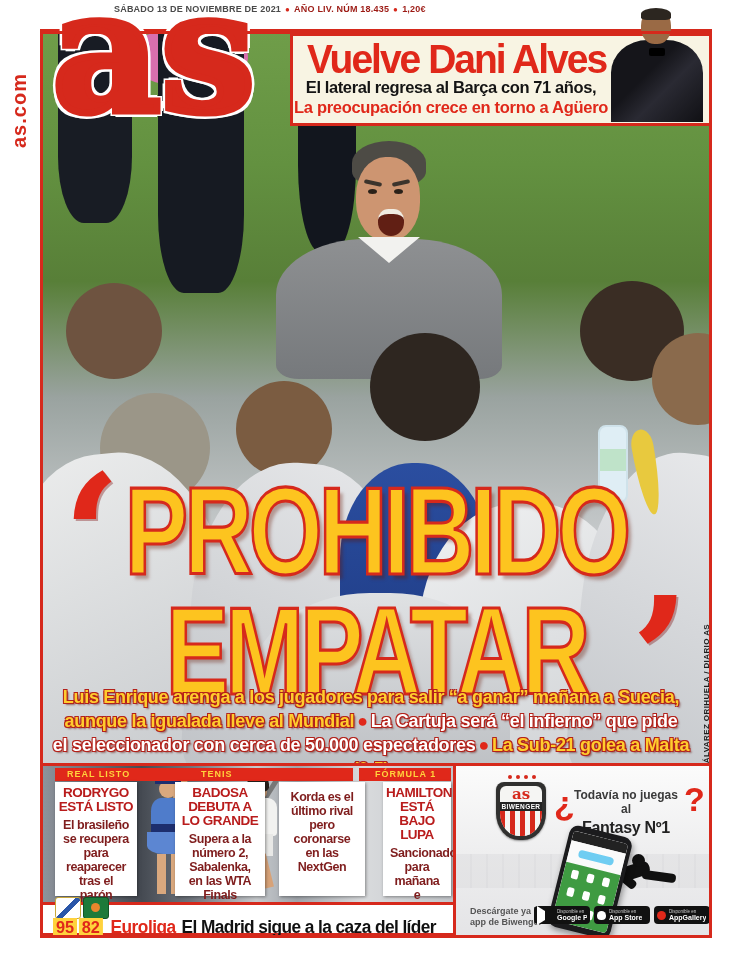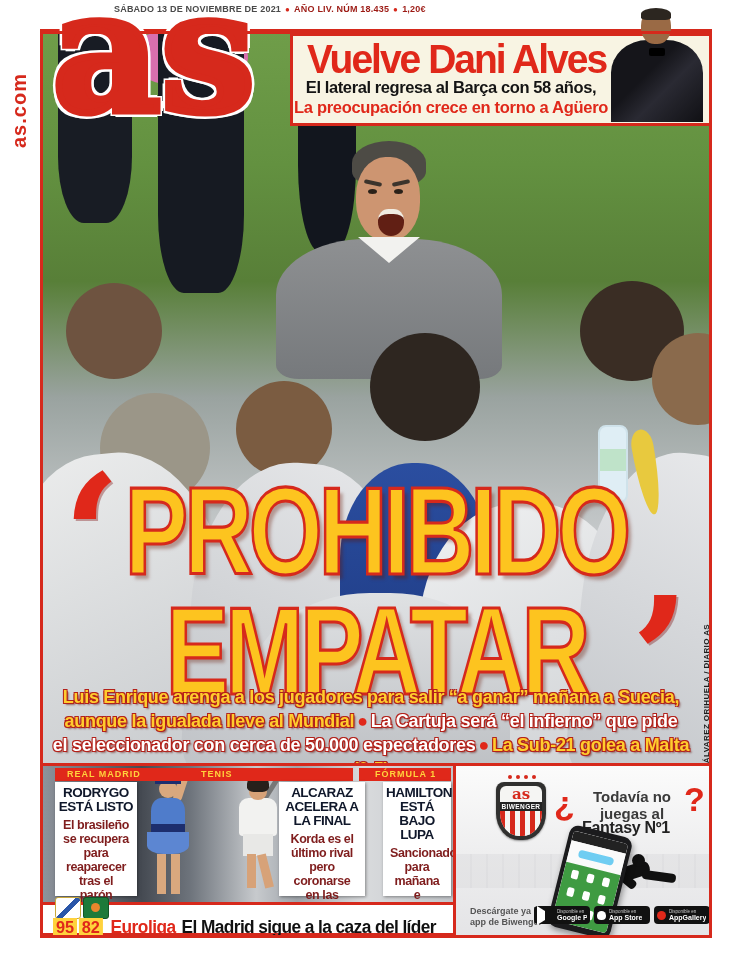--- a/index.html
+++ b/index.html
@@ -63,21 +63,21 @@
   .alves-head{position:absolute;left:36px;top:0;width:30px;height:34px;background:#9a6a45;border-radius:46%;}
   .alves-hairline{position:absolute;left:36px;top:-2px;width:30px;height:12px;background:#2c2620;border-radius:50% 50% 20% 20%;}
   .alves-suit{position:absolute;left:6px;top:30px;width:92px;height:82px;background:linear-gradient(135deg,#15151a 40%,#2a2a33 60%,#101014);border-radius:40% 40% 0 0;}
   .alves-bow{position:absolute;left:44px;top:38px;width:16px;height:8px;background:#000;border-radius:2px;}
 
   
   .bottom-panel{top:766px;left:43px;width:410px;height:136px;background:linear-gradient(90deg,#8d939b 0%,#454a52 24%,#6e747c 36%,#c7cacd 52%,#9fa4aa 62%,#d9dbdd 78%,#c2c5c9 100%);z-index:5;overflow:hidden;}
   .tagbar{position:absolute;top:2px;height:13px;background:#e0281a;}
   .taglabel{position:absolute;top:3px;font-size:9px;font-weight:bold;color:#ffd23c;letter-spacing:1px;white-space:nowrap;}
   .card{position:absolute;top:16px;height:114px;background:#ffffff;box-sizing:border-box;padding:4px 3px;text-align:center;box-shadow:1px 1px 3px rgba(0,0,0,.4);}
-  .card h3{margin:0 0 4px 0;font-size:13.5px;line-height:14px;font-weight:bold;color:#0f172a;letter-spacing:-.5px;}
+  .card h3{margin:0 0 4px 0;font-size:13.5px;line-height:14px;font-weight:bold;color:#b91c1c;letter-spacing:-.5px;}
   .card p{margin:4px;font-size:12.5px;line-height:14px;font-weight:bold;color:#7f1d1d;letter-spacing:-.4px;}
 
   
   .fig{position:absolute;}
   .badosa-visor{left:112px;top:8px;width:26px;height:10px;background:#1d2e6e;border-radius:50% 50% 0 0;}
   .badosa-face{left:116px;top:14px;width:18px;height:18px;background:#d9a87e;border-radius:50%;}
   .badosa-dress{left:108px;top:32px;width:34px;height:44px;background:#4f7ccb;border-radius:30% 30% 20% 20%;}
   .badosa-band{left:108px;top:58px;width:34px;height:8px;background:#1d2e6e;}
   .badosa-skirt{left:104px;top:66px;width:42px;height:22px;background:#5c86d2;border-radius:0 0 40% 40%;}
   .badosa-arm{left:134px;top:2px;width:9px;height:34px;background:#d9a87e;border-radius:5px;transform:rotate(18deg);}
@@ -106,21 +106,21 @@
   .ad{top:766px;left:456px;width:256px;height:172px;background:linear-gradient(180deg,#fbfbfb 0%,#ededee 55%,#e4e4e6 100%);z-index:5;overflow:hidden;}
   .stadium-band{position:absolute;left:0;top:88px;width:256px;height:34px;background:repeating-linear-gradient(90deg,#dcdcde 0 14px,#d2d2d5 14px 16px);opacity:.5;}
   .shield{position:absolute;left:40px;top:16px;width:50px;height:58px;background:#30302f;border-radius:8px 8px 46% 46%;box-shadow:0 1px 2px rgba(0,0,0,.4);}
   .shield-in{position:absolute;left:4px;top:4px;width:42px;height:50px;background:#f5f5f3;border-radius:6px 6px 46% 46%;overflow:hidden;text-align:center;}
   .shield-as{font-family:"DejaVu Serif",serif;font-weight:bold;color:#d6291c;font-size:15px;line-height:16px;}
   .shield-band{background:#232323;color:#fff;font-size:6.5px;font-weight:bold;letter-spacing:.4px;line-height:9px;}
   .shield-stripes{height:26px;background:repeating-linear-gradient(90deg,#d6291c 0 5px,#f5f5f3 5px 10px);}
   .shield-stars{position:absolute;left:12px;top:-7px;width:28px;height:5px;display:flex;justify-content:space-between;}
   .shield-stars i{width:4px;height:4px;background:#d6291c;border-radius:50%;}
   .q-mark{position:absolute;color:#e0281a;font-weight:bold;font-size:34px;}
-  .ad-line1{position:absolute;left:124px;top:22px;width:104px;text-align:center;font-size:15px;color:#3a3a3a;font-weight:bold;}
+  .ad-line1{position:absolute;left:118px;top:22px;width:104px;text-align:center;font-size:12px;color:#3a3a3a;font-weight:bold;}
   .ad-line2{position:absolute;left:112px;top:53px;width:116px;text-align:center;font-size:16px;color:#222;font-weight:bold;letter-spacing:-.3px;}
   .phone{position:absolute;left:102px;top:64px;width:64px;height:104px;background:#1b1b1d;border-radius:9px;transform:rotate(14deg);box-shadow:2px 3px 6px rgba(0,0,0,.4);}
   .phone-screen{position:absolute;left:4px;top:6px;width:56px;height:92px;background:#f4f4f4;border-radius:4px;overflow:hidden;}
   .ps-top{height:10px;background:#222;}
   .ps-mid{height:22px;background:#fafafa;position:relative;}
   .ps-btn{position:absolute;left:10px;top:7px;width:36px;height:8px;background:#6fcdf2;border-radius:4px;}
   .ps-pitch{height:60px;background:#3f9b42;position:relative;}
   .ps-dot{position:absolute;width:7px;height:9px;background:#fff;border-radius:2px;}
   .silhouette{position:absolute;}
   .sil-head{left:176px;top:88px;width:13px;height:13px;background:#101010;border-radius:50%;}
@@ -199,21 +199,21 @@
 <div class="abs as-logo">as</div>
 
 <div class="abs topstory">
   <div class="alves">
     <div class="alves-suit"></div>
     <div class="alves-head"></div>
     <div class="alves-hairline"></div>
     <div class="alves-bow"></div>
   </div>
   <div><span class="ts-head">Vuelve Dani Alves</span></div>
-  <div class="ts-deck">El lateral regresa al Barça con 58 años,</div>
+  <div class="ts-deck">El lateral regresa al Barça con 71 años,</div>
   <div class="ts-kicker">La preocupación crece en torno a Agüero</div>
 </div>
 
 <div class="abs bottom-panel">
 
   <div class="fig badosa-arm"></div>
   <div class="fig badosa-dress"></div>
   <div class="fig badosa-band"></div>
   <div class="fig badosa-skirt"></div>
   <div class="fig badosa-leg1"></div>
@@ -223,30 +223,33 @@
   <div class="fig alc-racket"></div>
   <div class="fig alc-shirt"></div>
   <div class="fig alc-shorts"></div>
   <div class="fig alc-leg"></div>
   <div class="fig alc-leg2"></div>
   <div class="fig alc-face"></div>
   <div class="fig alc-hair"></div>
 
   <div class="tagbar" style="left:12px;width:298px;"></div>
   <div class="tagbar" style="left:316px;width:92px;"></div>
-  <span class="taglabel" style="left:24px;">REAL MADRID</span>
+  <span class="taglabel" style="left:24px;">REAL LISTO</span>
   <span class="taglabel" style="left:158px;">TENIS</span>
   <span class="taglabel" style="left:332px;">FÓRMULA 1</span>
 
   <div class="card" style="left:12px;width:82px;">
     <h3>RODRYGO ESTÁ LISTO</h3>
     <p>El brasileño se recupera para reaparecer tras el parón</p>
   </div>
+  <div class="card" style="left:132px;width:90px;">
+    <h3>BADOSA DEBUTA A LO GRANDE</h3>
+    <p>Supera a la número 2, Sabalenka, en las WTA Finals</p>
+  </div>
   <div class="card" style="left:236px;width:86px;">
-    <h3>ALCARAZ ACELERA A LA FINAL</h3>
     <p>Korda es el último rival pero coronarse en las NextGen</p>
   </div>
   <div class="card" style="left:340px;width:68px;">
     <h3>HAMILTON ESTÁ BAJO LUPA</h3>
     <p>Sancionado para mañana e investigado para el esprint de hoy</p>
   </div>
 </div>
 
 <div class="abs euro">
   <div class="crest crest-rm"></div>

